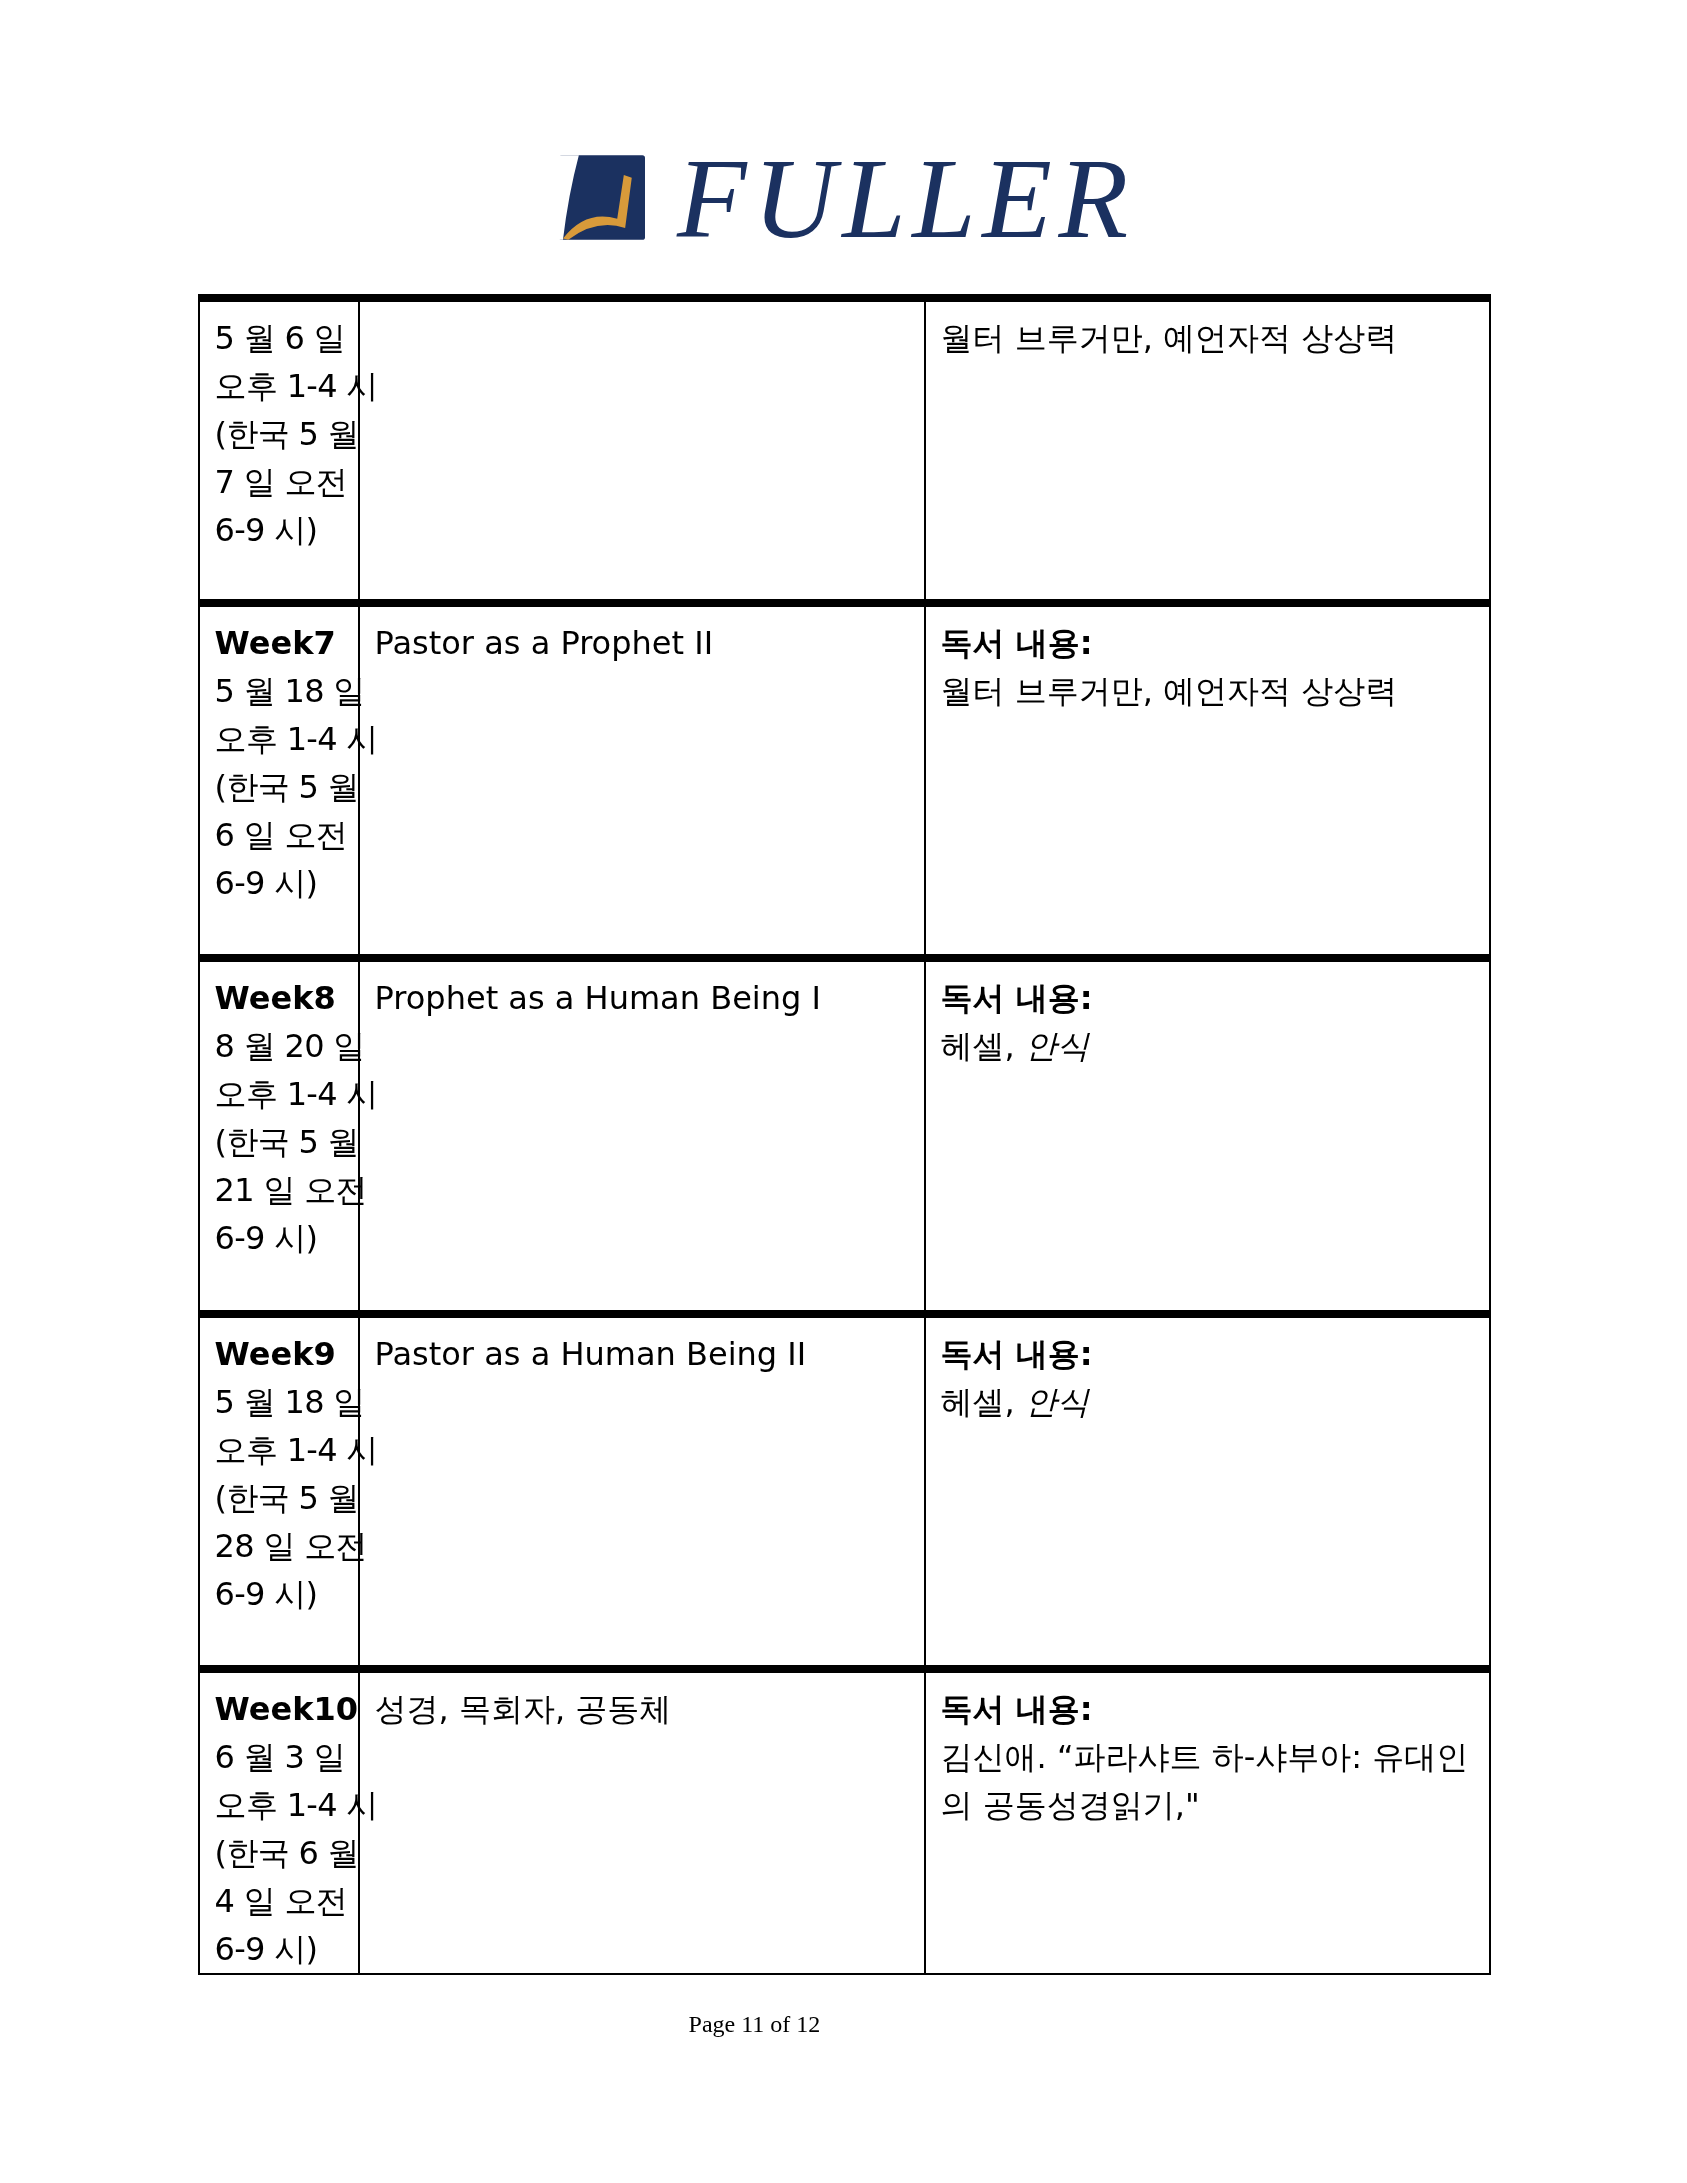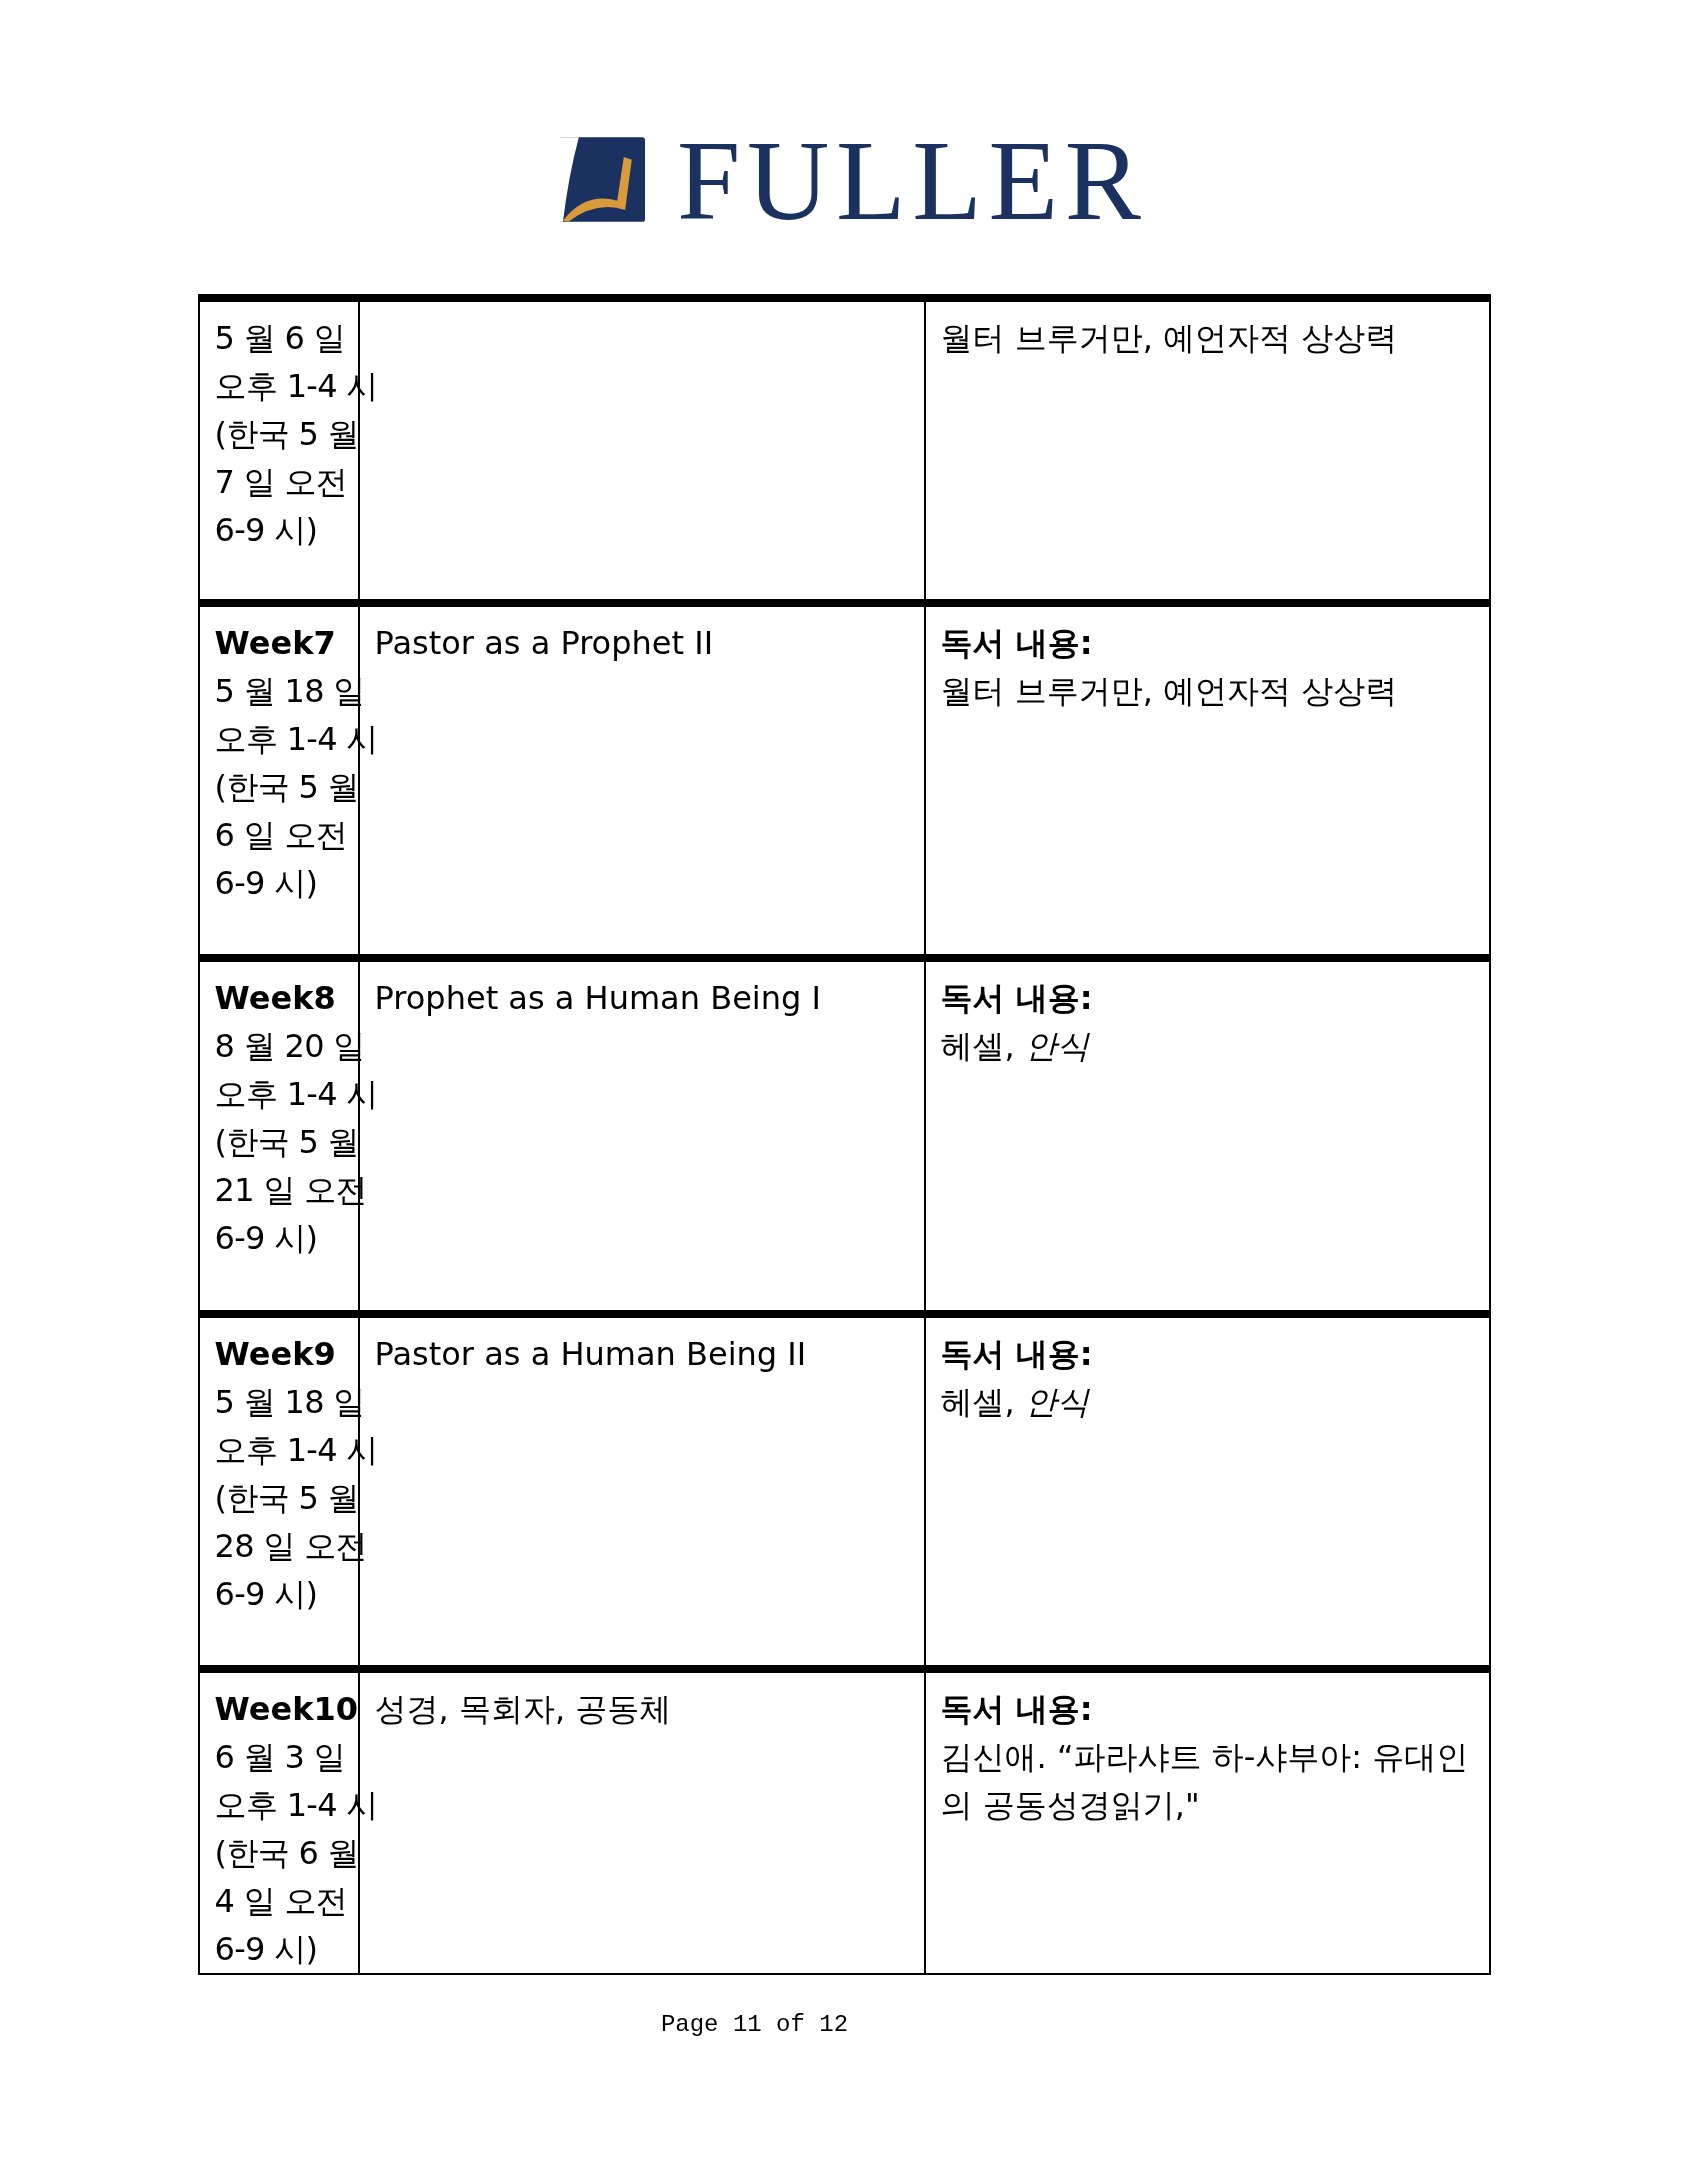--- a/index.html
+++ b/index.html
@@ -11,24 +11,25 @@
       width: 1687px;
       height: 2183px;
       position: relative;
       font-family: "DejaVu Sans", "Liberation Sans", sans-serif;
       color: #000;
       overflow: hidden;
     }
     .logo {
       position: absolute;
       left: 559px;
-      top: 136px;
+      top: 154px;
       height: 86px;
       display: flex;
       align-items: center;
+      font-style: italic;
     }
     .logo-mark {
       width: 86px;
       height: 85px;
       margin-right: 32px;
     }
     .logo-word {
       font-family: "Liberation Serif", "DejaVu Serif", serif;
       font-size: 114px;
       line-height: 1;
@@ -70,21 +71,21 @@
     .date-line { display: block; white-space: nowrap; letter-spacing: -0.7px; }
     .reading-head { font-weight: bold; display: block; }
     .reading-body { display: block; }
     .it { font-style: italic; }
     .footer {
       position: absolute;
       left: 0;
       width: 1509px;
       top: 2011px;
       text-align: center;
-      font-family: Liberation Mono, monospace;
+      font-family: Liberation Serif, serif;
       font-size: 24px;
     }
   </style>
 </head>
 <body>
 
 <div class="logo">
   <svg class="logo-mark" viewBox="0 0 130 128">
     <rect x="0" y="0" width="130" height="128" rx="4" fill="#1b3160"></rect>
     <path d="M0 0 L30 0 Q14 60 6 128 L0 128 Z" fill="#ffffff"></path>

